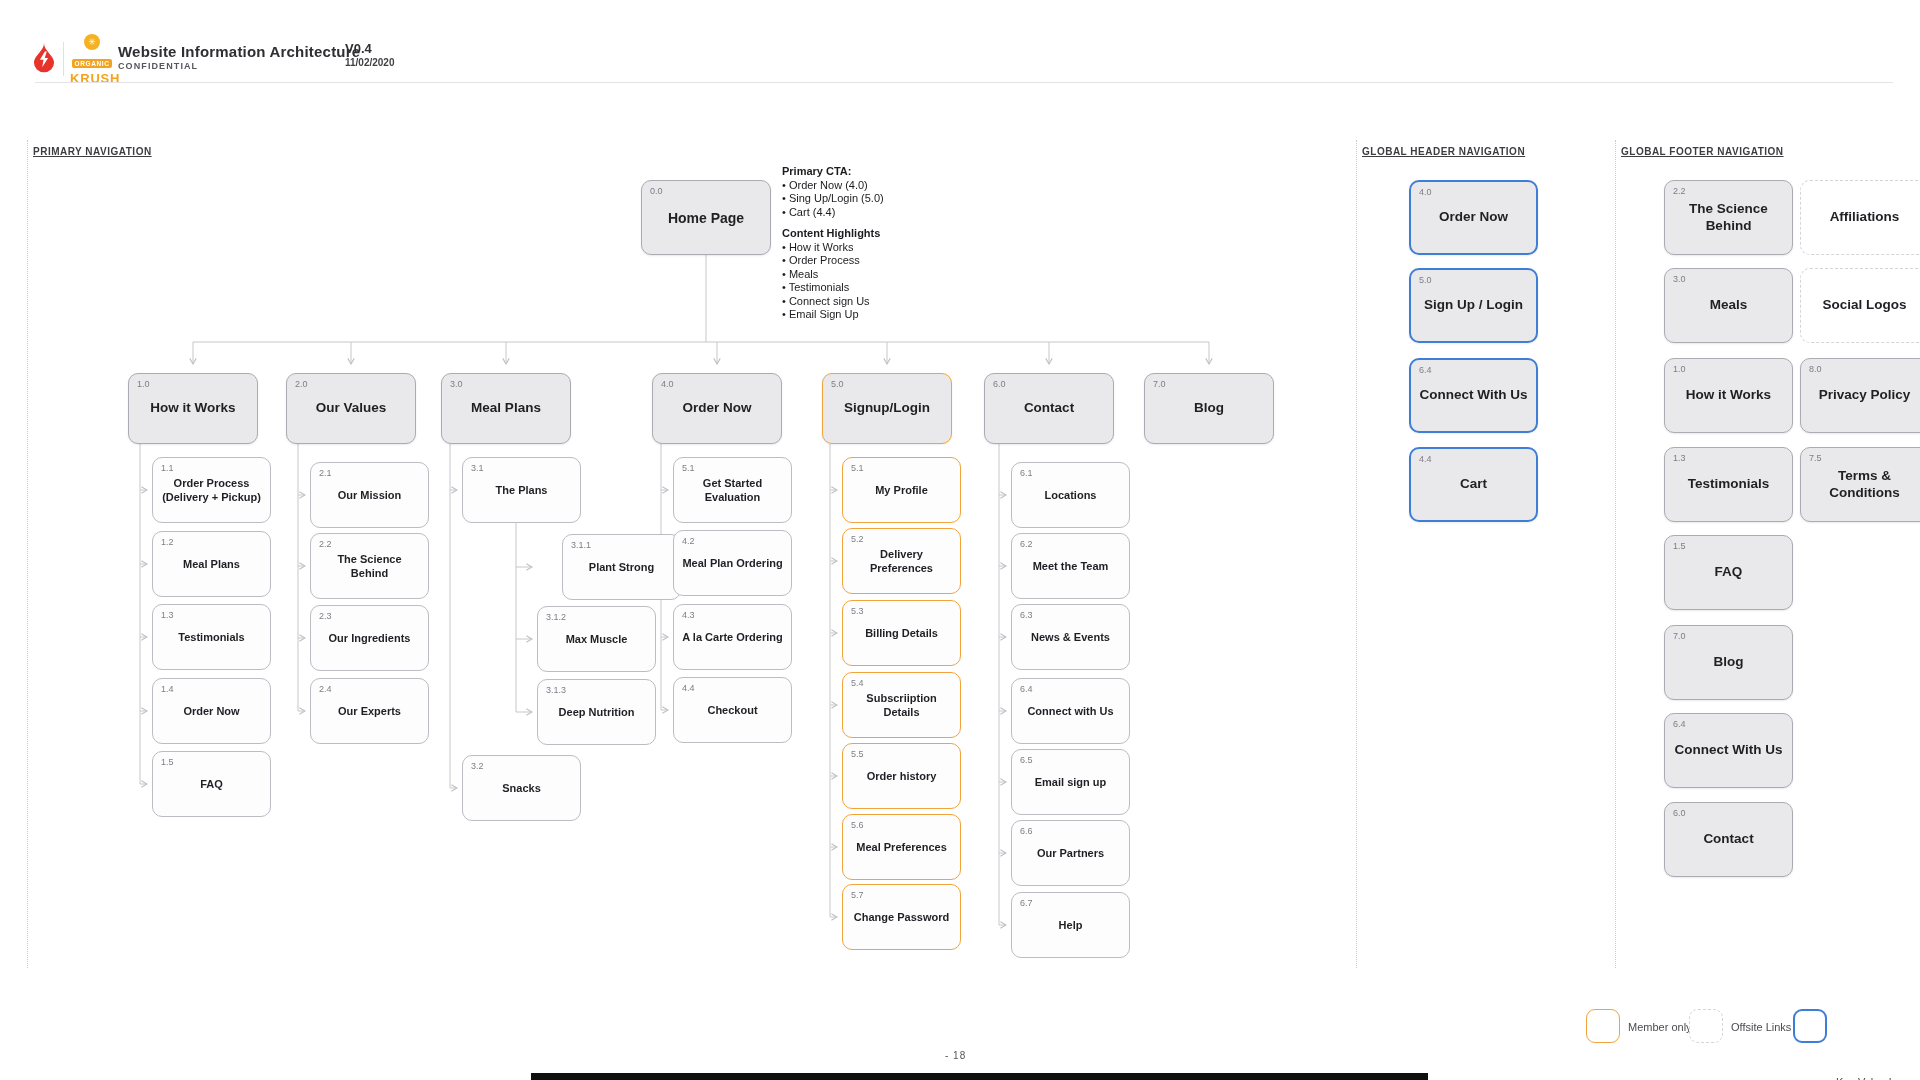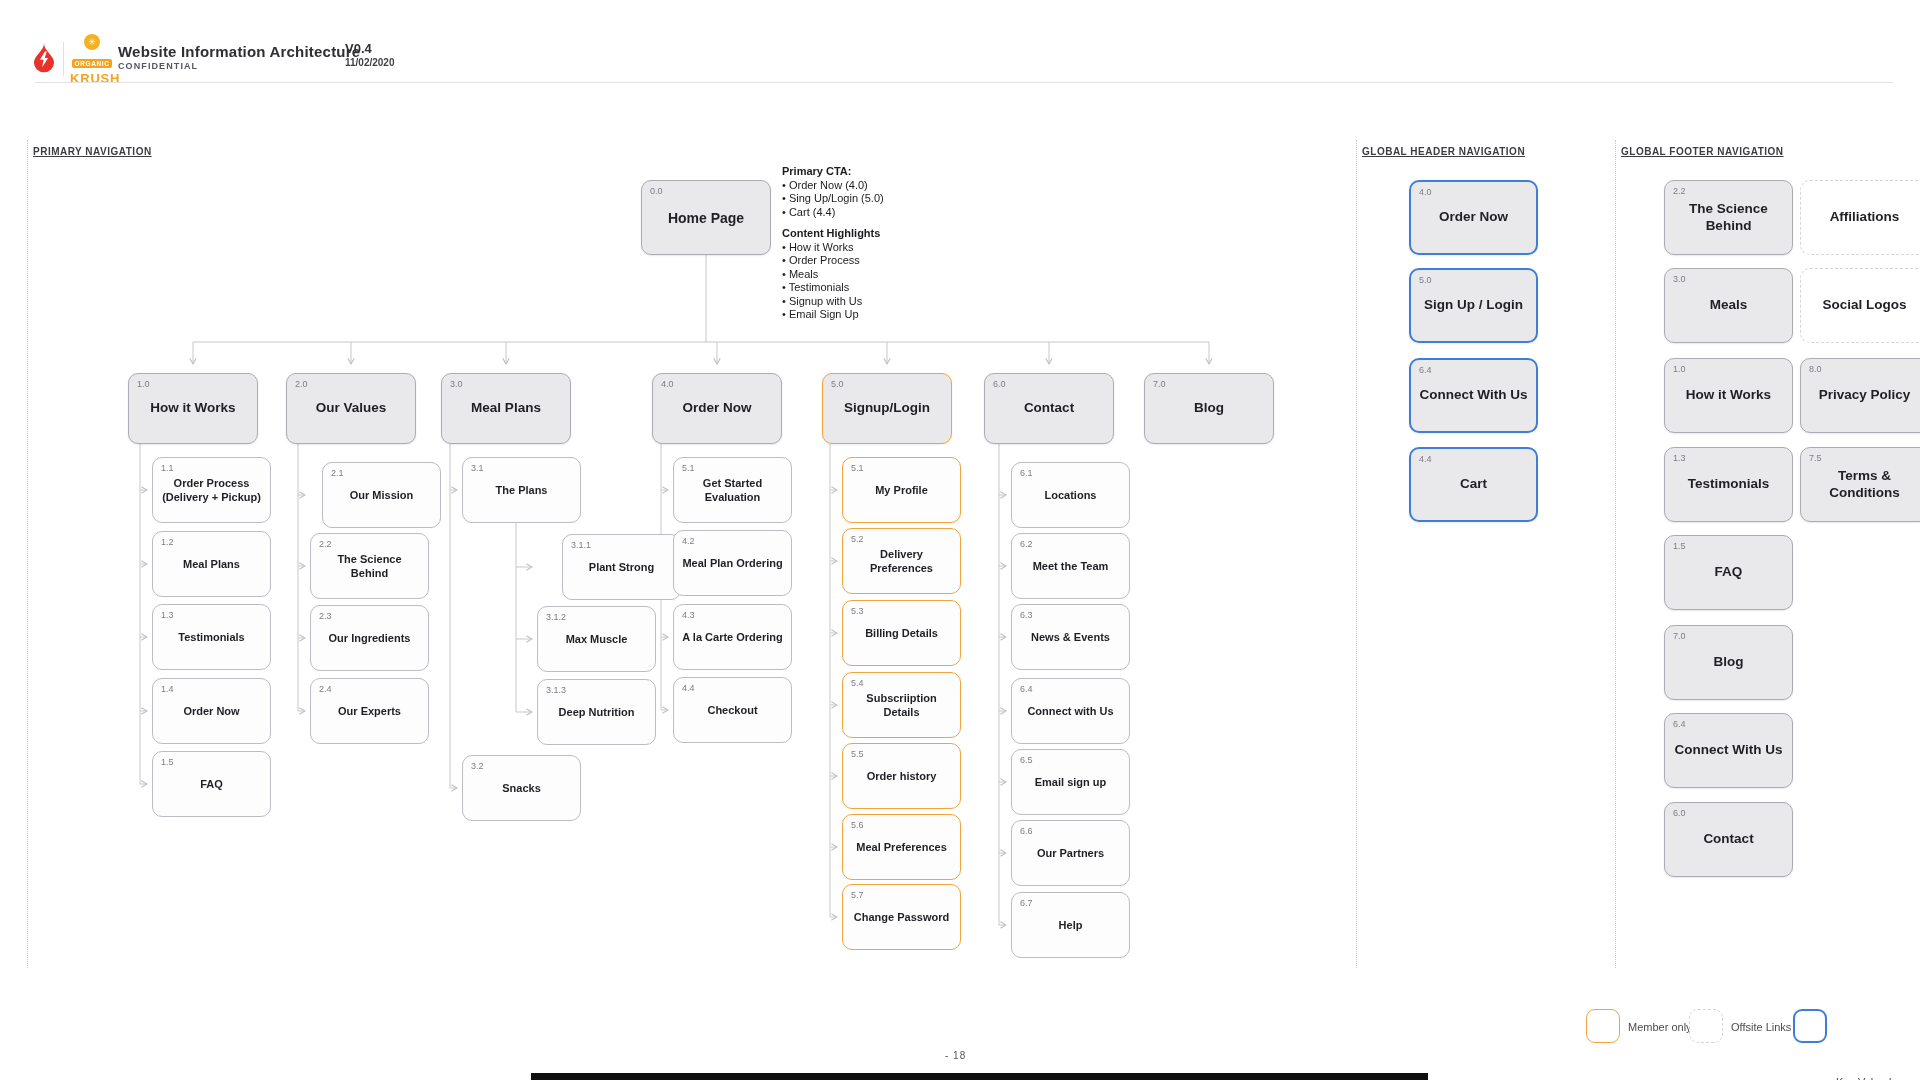--- a/index.html
+++ b/index.html
@@ -141,21 +141,21 @@
 <div class="abs anno" style="left:782px;top:165px">
   <div class="b">Primary CTA:</div>
   <div>• Order Now (4.0)</div>
   <div>• Sing Up/Login (5.0)</div>
   <div>• Cart (4.4)</div>
   <div class="b">Content Highlights</div>
   <div>• How it Works</div>
   <div>• Order Process</div>
   <div>• Meals</div>
   <div>• Testimonials</div>
-  <div>• Signup with Us</div>
+  <div>• Connect sign Us</div>
   <div>• Email Sign Up</div>
 </div>
 
 <div class="node sz-p n-gray" style="left:128px;top:373px">
     <span class="num">1.0</span>
     <span>How it Works</span>
   </div>
 <div class="node sz-p n-gray" style="left:286px;top:373px">
     <span class="num">2.0</span>
     <span>Our Values</span>
@@ -195,21 +195,21 @@
   </div>
 <div class="node sz-c n-child" style="left:152px;top:678px">
     <span class="num">1.4</span>
     <span>Order Now</span>
   </div>
 <div class="node sz-c n-child" style="left:152px;top:751px">
     <span class="num">1.5</span>
     <span>FAQ</span>
   </div>
 
-<div class="node sz-c n-child" style="left:322px;top:462px">
+<div class="node sz-c n-child" style="left:310px;top:462px">
     <span class="num">2.1</span>
     <span>Our Mission</span>
   </div>
 <div class="node sz-c n-child" style="left:310px;top:533px">
     <span class="num">2.2</span>
     <span>The Science Behind</span>
   </div>
 <div class="node sz-c n-child" style="left:310px;top:605px">
     <span class="num">2.3</span>
     <span>Our Ingredients</span>

